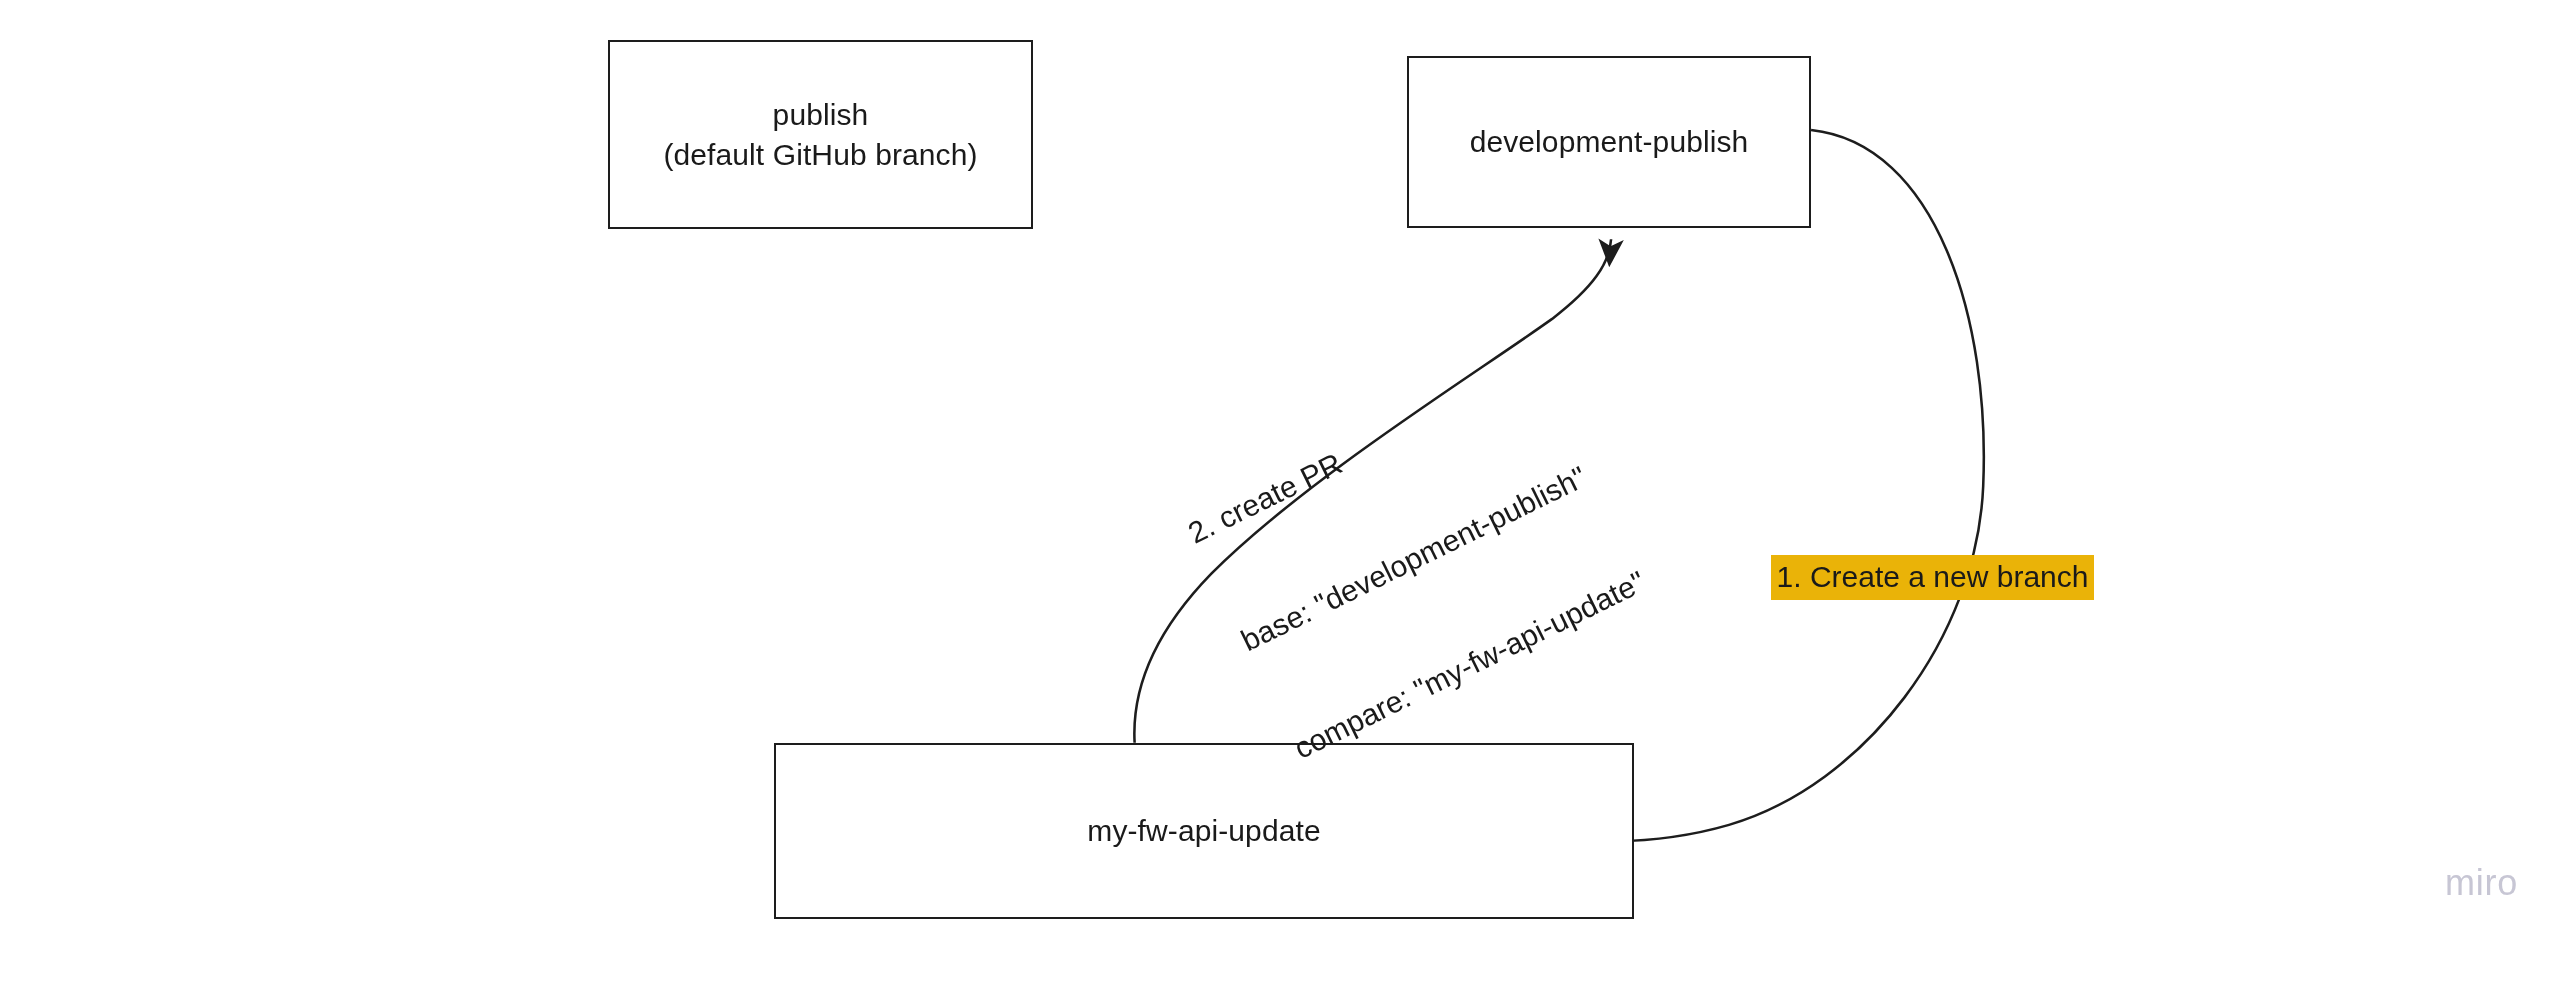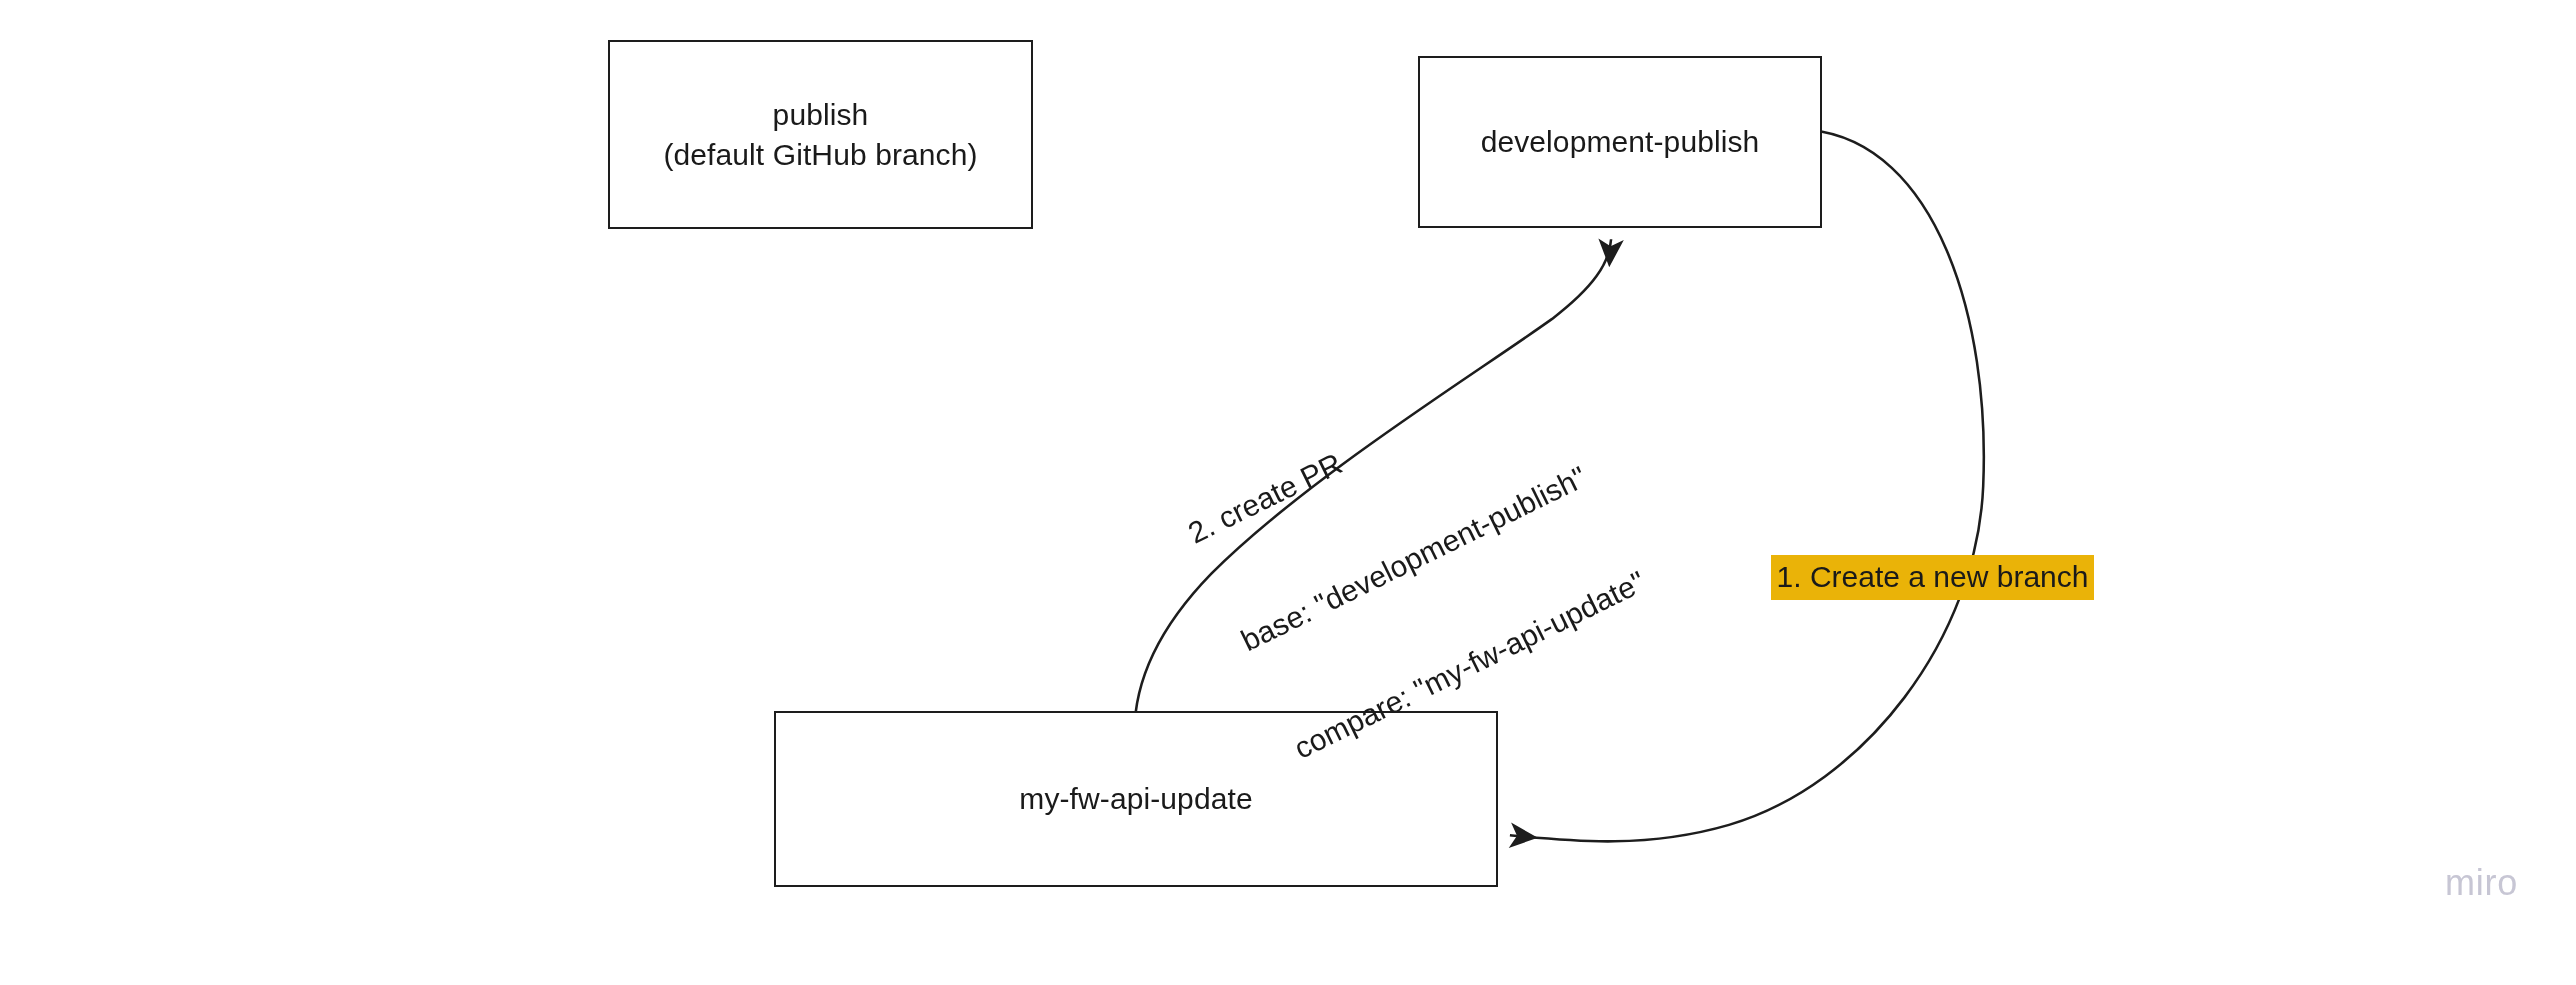--- a/index.html
+++ b/index.html
@@ -47,26 +47,25 @@
     left: 608px;
     top: 40px;
     width: 425px;
     height: 189px;
   }
   #node-development-publish {
     left: 1407px;
     top: 56px;
     width: 404px;
     height: 172px;
-    margin-left: 11px;
   }
   #node-my-fw-api-update {
     left: 774px;
-    top: 711px;
-    width: 724px;
+    top: 743px;
+    width: 860px;
     height: 176px;
   }
 
   
   .edge-label {
     position: absolute;
     font-size: 30px;
     line-height: 1.33;
     color: #1a1a1a;
     white-space: pre;

